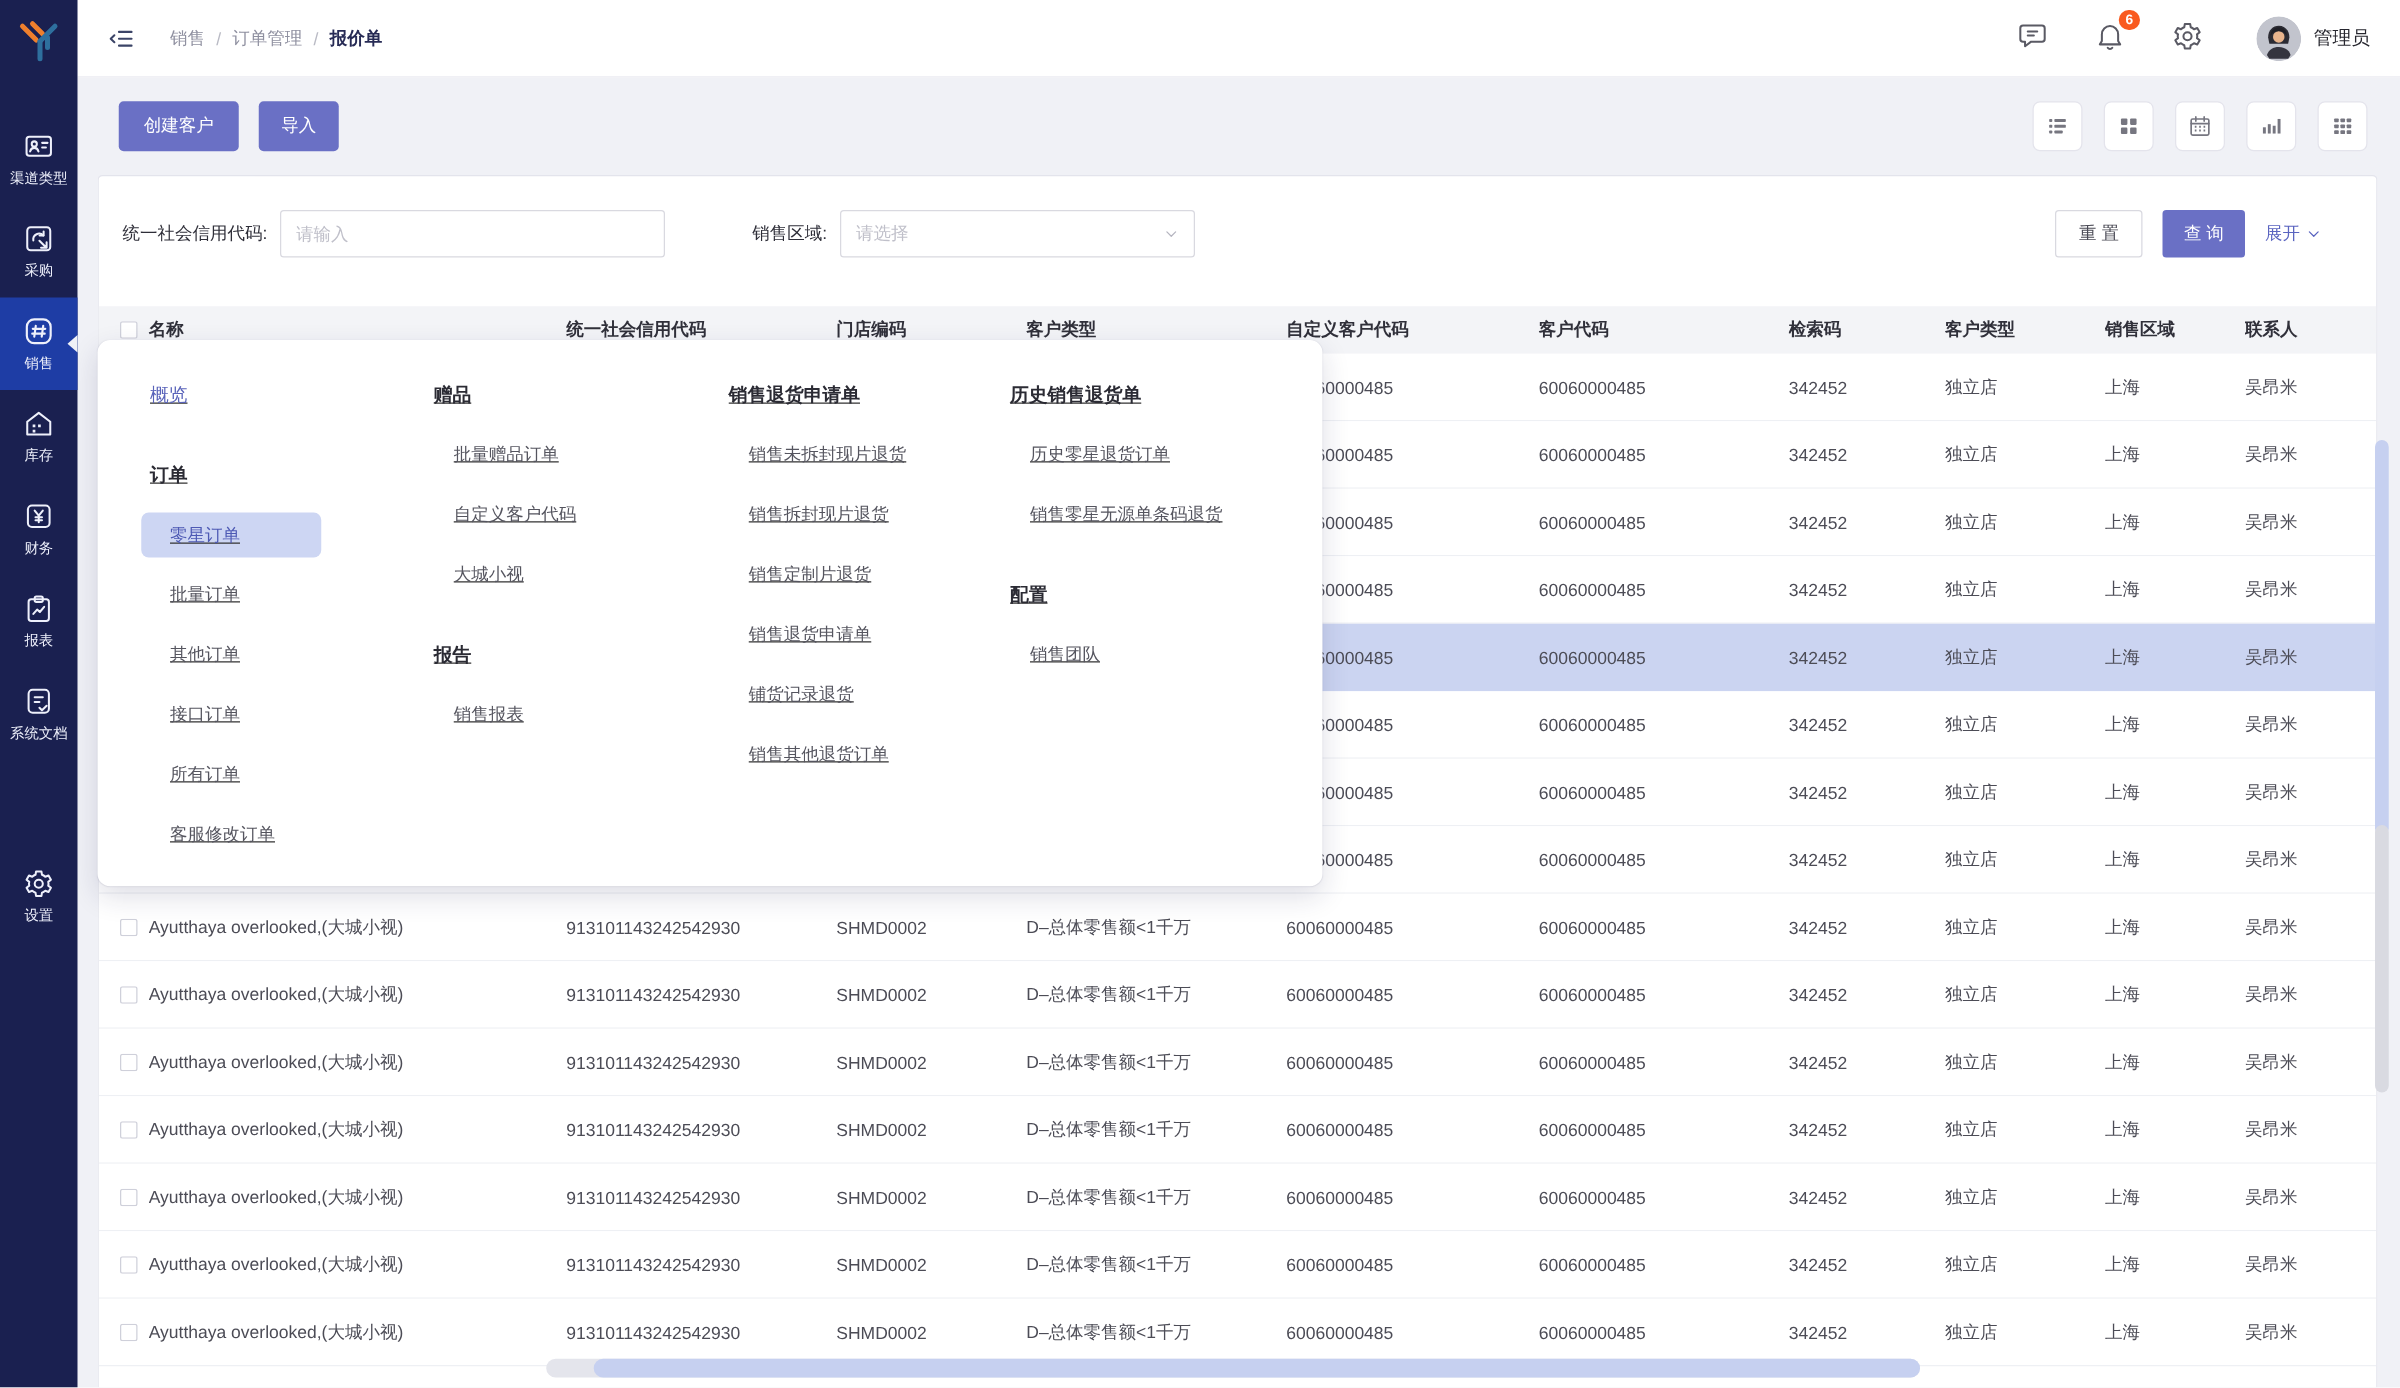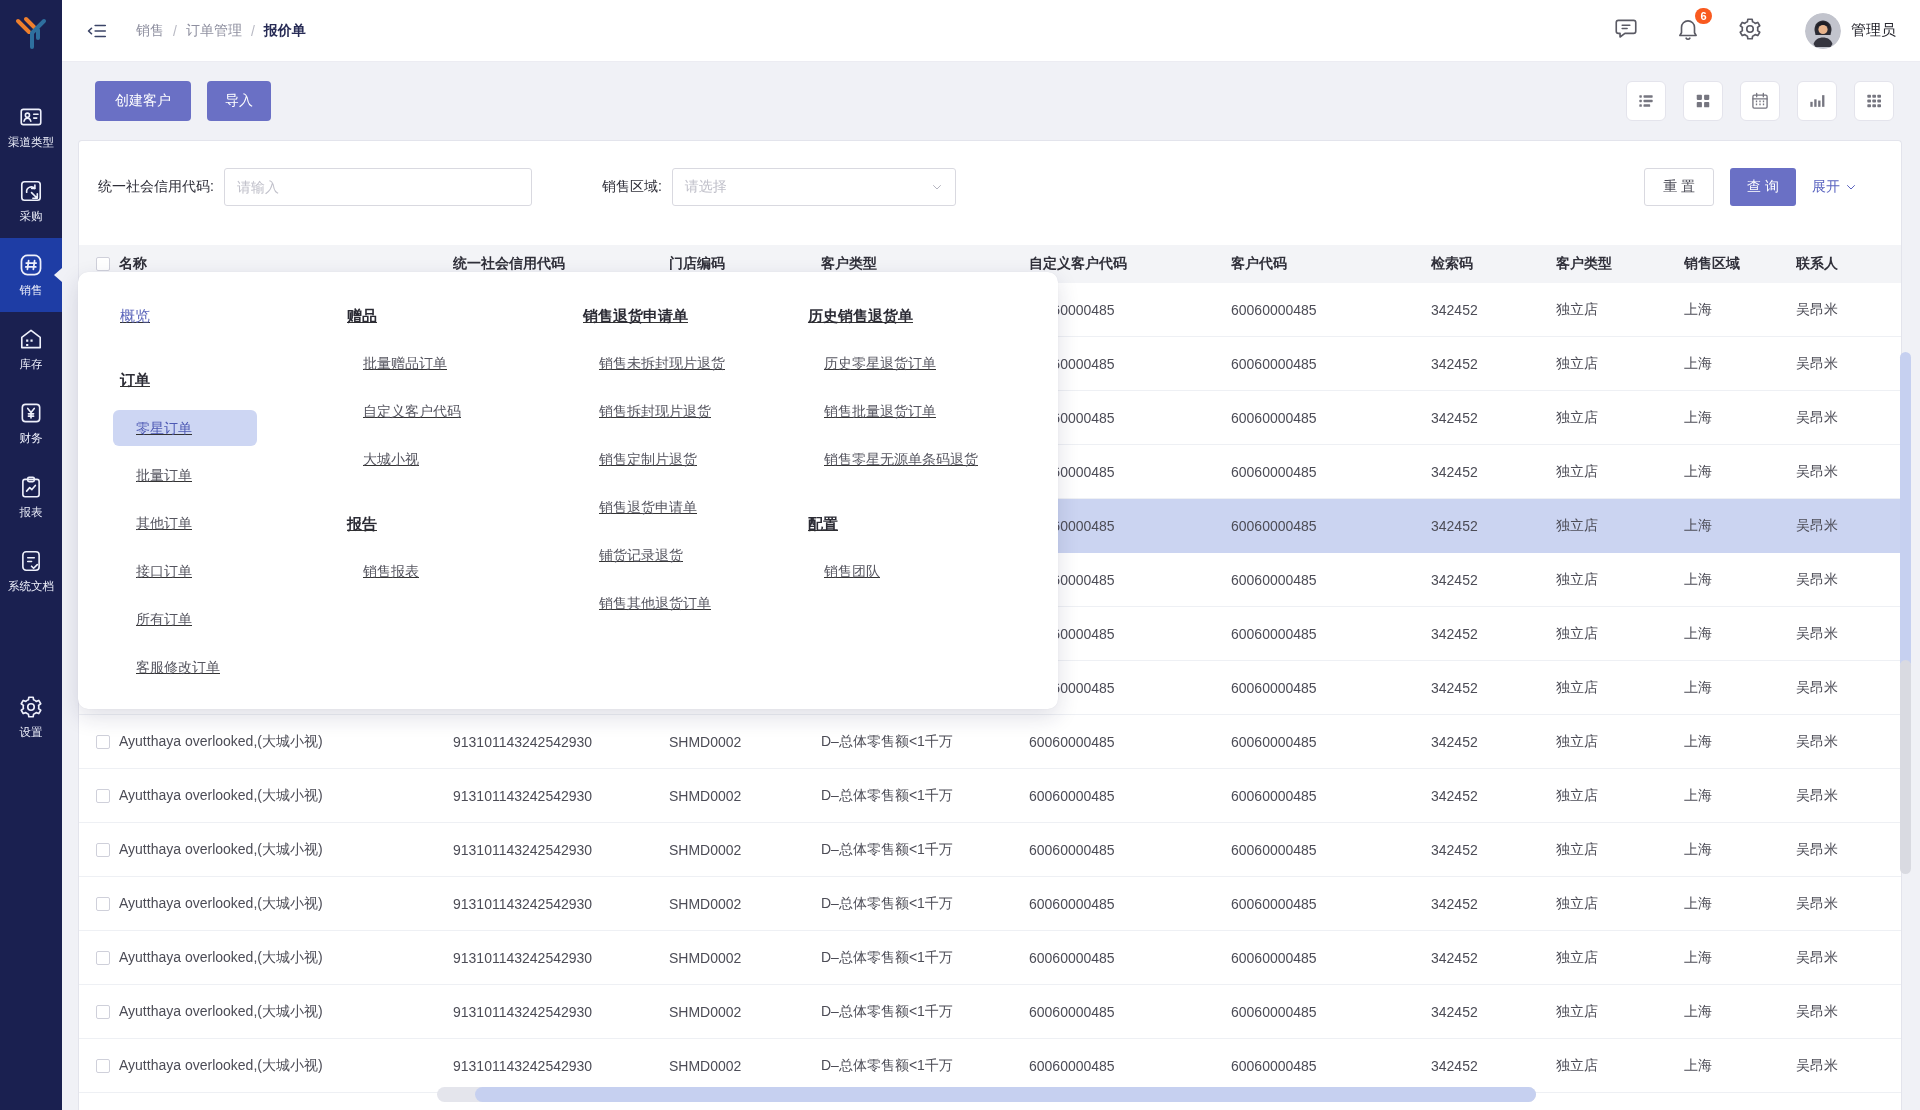--- a/index.html
+++ b/index.html
@@ -662,23 +662,20 @@
         </div>
       </div>
       <div class="mm-col">
         <div class="mm-slot">
           <span class="mm-title">历史销售退货单</span>
         </div>
         <div class="mm-slot">
           <span class="mm-item">历史零星退货订单</span>
         </div>
         <div class="mm-slot">
-          <span class="mm-item">销售批量退货订单</span>
-        </div>
-        <div class="mm-slot">
           <span class="mm-item">销售零星无源单条码退货</span>
         </div>
         <div class="mm-gap"></div>
         <div class="mm-slot">
           <span class="mm-title">配置</span>
         </div>
         <div class="mm-slot">
           <span class="mm-item">销售团队</span>
         </div>
       </div>

